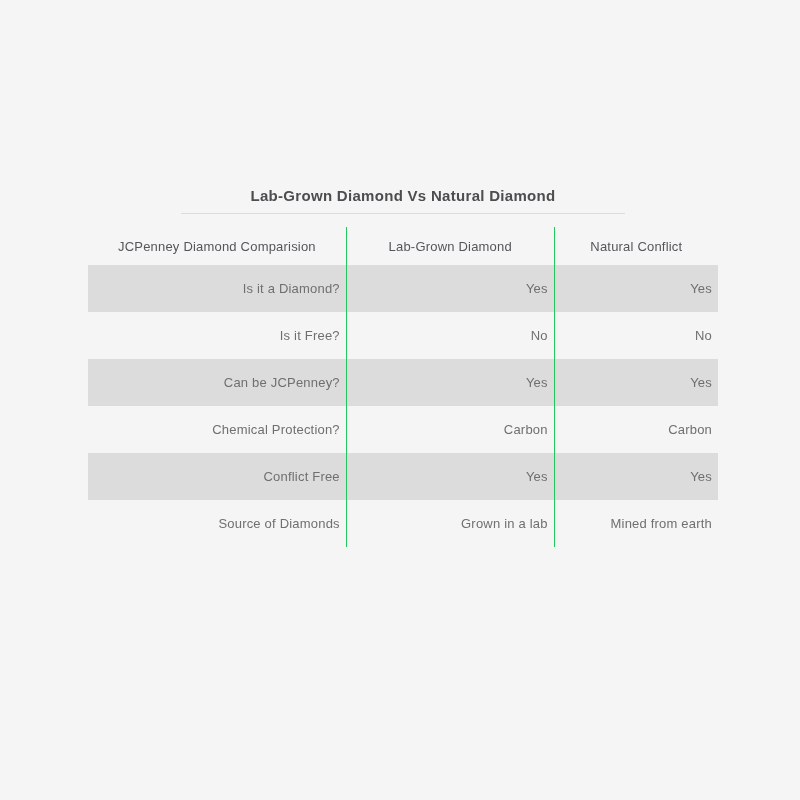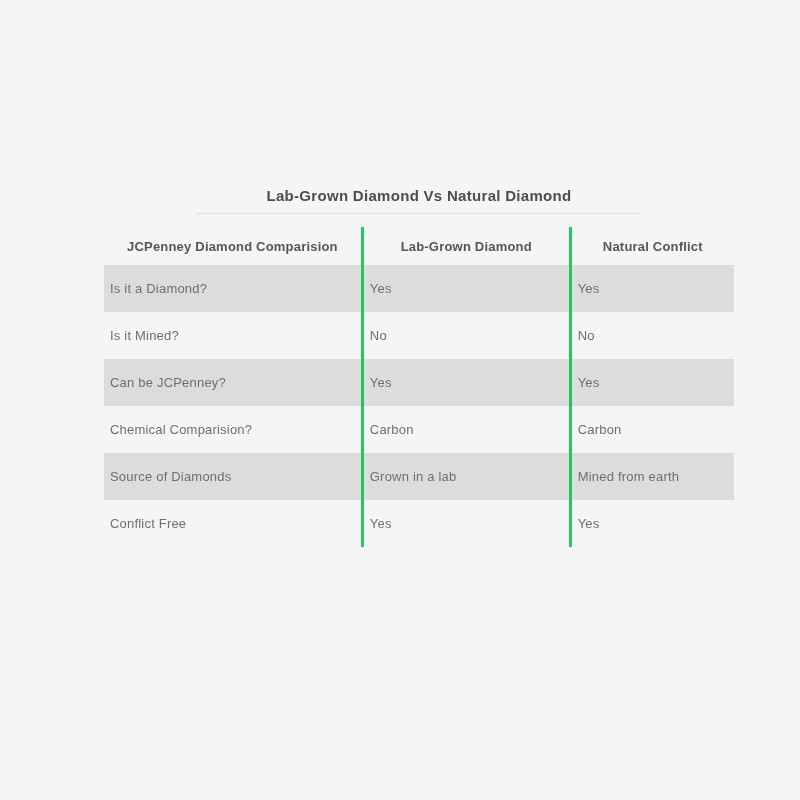--- a/index.html
+++ b/index.html
@@ -12,21 +12,21 @@
     overflow: hidden;
   }
   .canvas {
     position: relative;
     width: 800px;
     height: 800px;
     background: #f5f5f5;
   }
   .comparison-wrap {
     position: absolute;
-    left: 104px;
+    left: 88px;
     top: 187px;
     width: 630px;
   }
   .chart-title {
     margin: 0;
     font-size: 15px;
     line-height: 18px;
     font-weight: bold;
     letter-spacing: 0.3px;
     text-align: center;
@@ -43,41 +43,41 @@
     border-collapse: collapse;
     table-layout: fixed;
     margin-top: 13px;
   }
   .comparison-table col.c1 { width: 41%; }
   .comparison-table col.c2 { width: 33%; }
   .comparison-table col.c3 { width: 26%; }
   .comparison-table th {
     height: 38px;
     font-size: 13px;
-    font-weight: bold;
+    font-weight: normal;
     letter-spacing: 0.2px;
     color: #55565a;
     text-align: center;
     vertical-align: middle;
     background: transparent;
     padding: 0 6px;
   }
   .comparison-table td {
     height: 47px;
     font-size: 13px;
     font-weight: normal;
     letter-spacing: 0.2px;
     color: #6e6f71;
-    text-align: left;
+    text-align: right;
     vertical-align: middle;
     padding: 0 6px;
   }
   .comparison-table th + th,
   .comparison-table td + td {
-    border-left: 3px solid #22c55e;
+    border-left: 1px solid #22c55e;
   }
   .comparison-table tbody tr:nth-child(odd) td {
     background: #dcdcdc;
   }
   .comparison-table tbody tr:nth-child(even) td {
     background: #f5f5f5;
   }
 </style>
 </head>
 <body>
@@ -102,41 +102,41 @@
           <th>Natural Conflict</th>
         </tr>
       </thead>
       <tbody>
         <tr>
           <td>Is it a Diamond?</td>
           <td>Yes</td>
           <td>Yes</td>
         </tr>
         <tr>
-          <td>Is it Mined?</td>
+          <td>Is it Free?</td>
           <td>No</td>
           <td>No</td>
         </tr>
         <tr>
           <td>Can be JCPenney?</td>
           <td>Yes</td>
           <td>Yes</td>
         </tr>
         <tr>
-          <td>Chemical Comparision?</td>
+          <td>Chemical Protection?</td>
           <td>Carbon</td>
           <td>Carbon</td>
+        </tr>
+        <tr>
+          <td>Conflict Free</td>
+          <td>Yes</td>
+          <td>Yes</td>
         </tr>
         <tr>
           <td>Source of Diamonds</td>
           <td>Grown in a lab</td>
           <td>Mined from earth</td>
-        </tr>
-        <tr>
-          <td>Conflict Free</td>
-          <td>Yes</td>
-          <td>Yes</td>
         </tr>
       </tbody>
     </table>
 
   </div>
 </div>
 
 </body></html>

